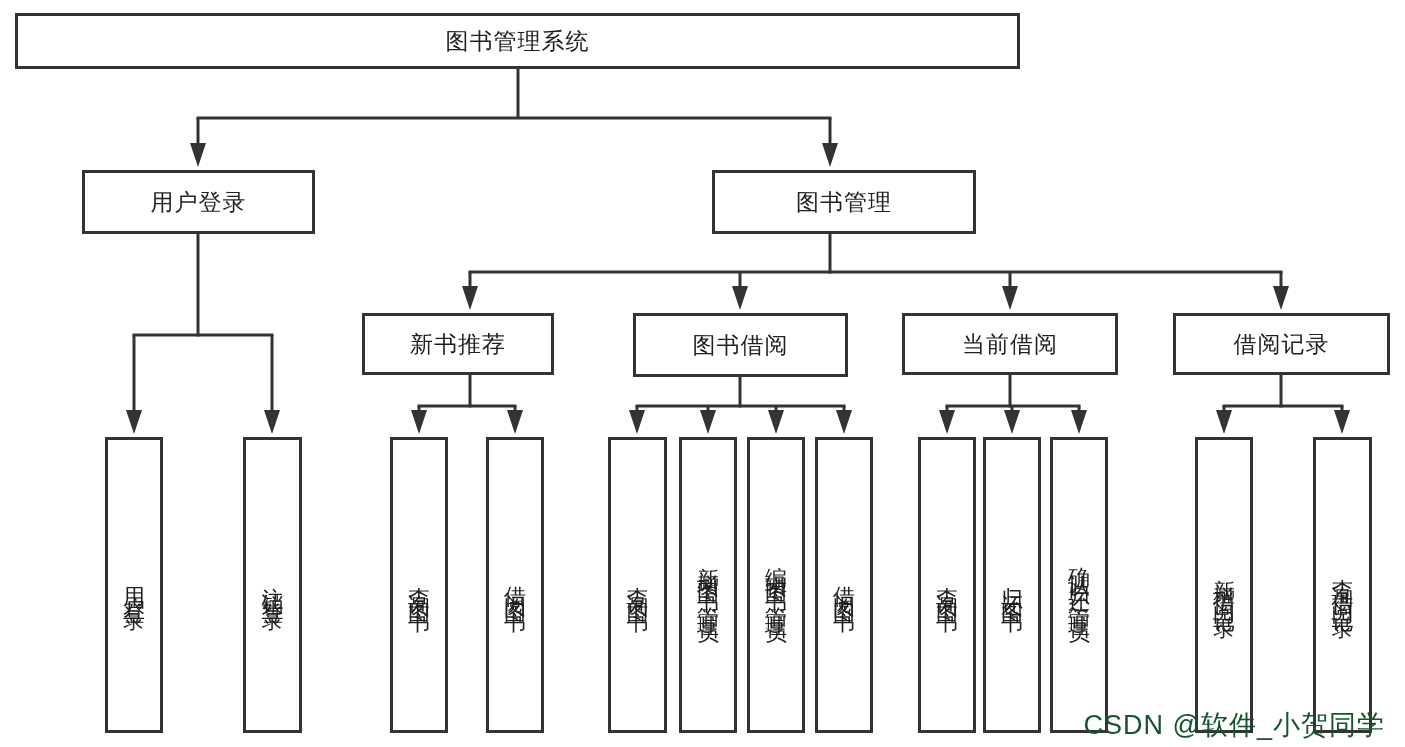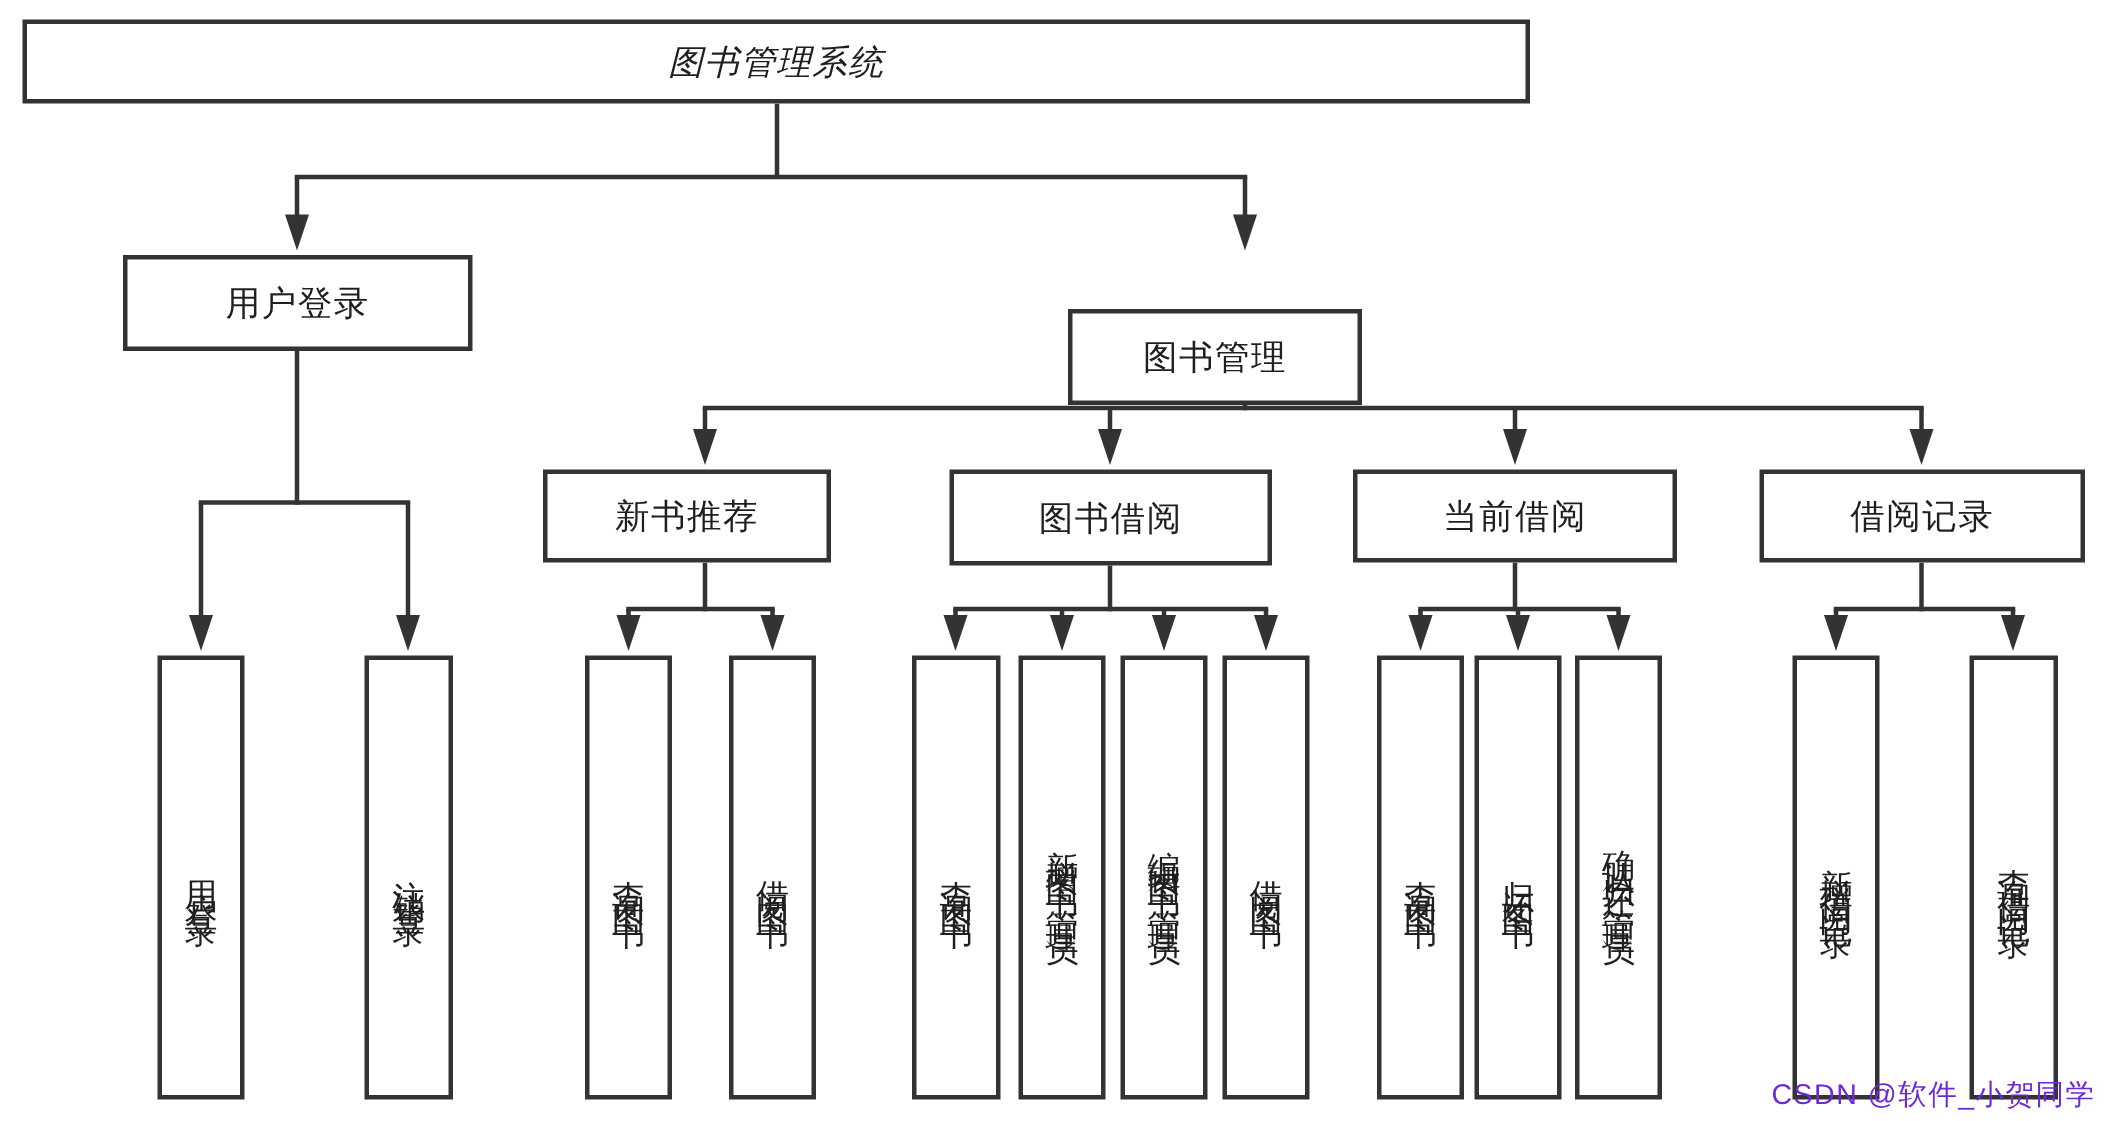--- a/index.html
+++ b/index.html
@@ -23,23 +23,23 @@
   .vnode{font-size:22px;}
   .vnode .vtext{
     writing-mode:vertical-rl;
     text-orientation:mixed;
     letter-spacing:8px;
     line-height:1;
     white-space:nowrap;
   }
   .watermark{
     position:absolute;
-    right:8px;bottom:4px;
-    font-size:19px;
-    color:#6d28d9;
+    right:20px;bottom:4px;
+    font-size:27px;
+    color:#14532d;
     letter-spacing:1px;
     z-index:5;
   }
 </style>
 </head>
 <body>
 
 <div class="canvas">
 
   <svg class="edges" viewBox="0 0 1405 747" xmlns="http://www.w3.org/2000/svg">
@@ -101,28 +101,28 @@
       <polygon points="768,410 784,410 776,434"></polygon>
       <polygon points="836,410 852,410 844,434"></polygon>
       <polygon points="939,410 955,410 947,434"></polygon>
       <polygon points="1004,410 1020,410 1012,434"></polygon>
       <polygon points="1071,410 1087,410 1079,434"></polygon>
       <polygon points="1216,410 1232,410 1224,434"></polygon>
       <polygon points="1334,410 1350,410 1342,434"></polygon>
     </g>
   </svg>
 
-  <div class="node hnode" style="left:15px;top:13px;width:1005px;height:56px;font-style:italic;">
+  <div class="node hnode" style="left:15px;top:13px;width:1005px;height:56px;">
     <span>图书管理系统</span>
   </div>
 
   <div class="node hnode" style="left:82px;top:170px;width:233px;height:64px;">
     <span>用户登录</span>
   </div>
-  <div class="node hnode" style="left:712px;top:170px;width:196px;height:64px;margin-top:36px;">
+  <div class="node hnode" style="left:712px;top:170px;width:264px;height:64px;">
     <span>图书管理</span>
   </div>
 
   <div class="node hnode" style="left:362px;top:313px;width:192px;height:62px;">
     <span>新书推荐</span>
   </div>
   <div class="node hnode" style="left:633px;top:313px;width:215px;height:64px;">
     <span>图书借阅</span>
   </div>
   <div class="node hnode" style="left:902px;top:313px;width:216px;height:62px;">

